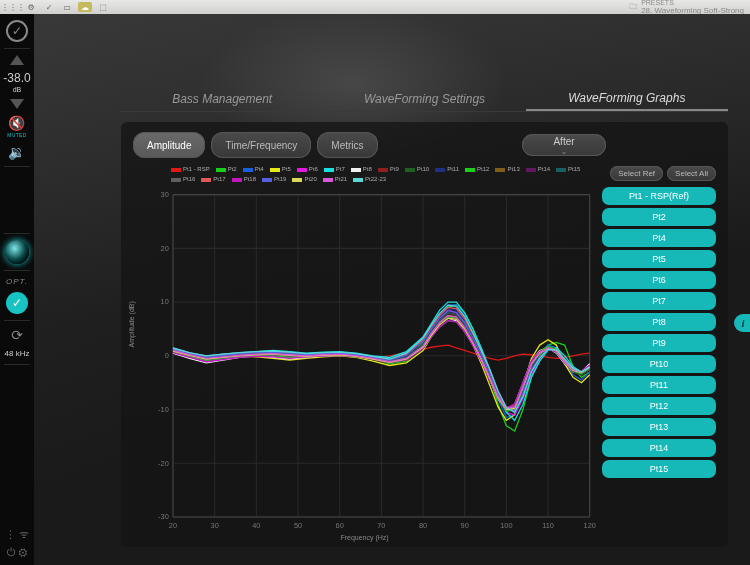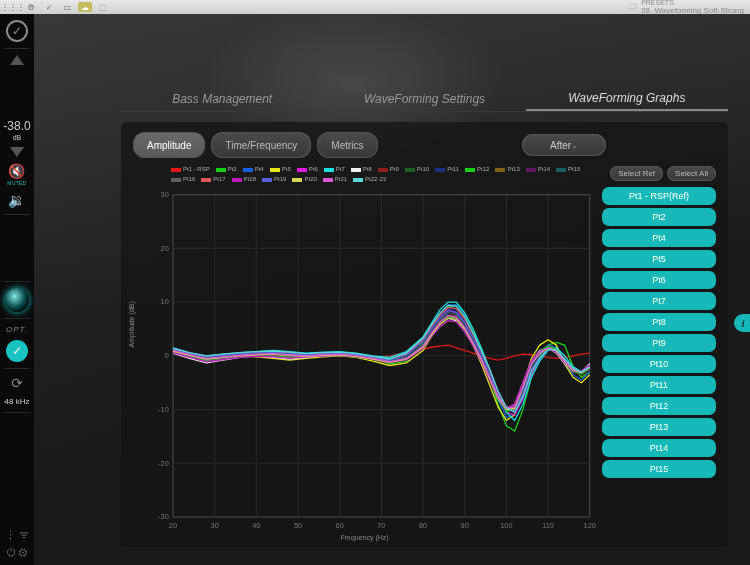--- a/index.html
+++ b/index.html
@@ -12,21 +12,21 @@
   .topbar .icons { display:flex; gap:4px; }
   .topbar .ticon { width:14px; height:10px; display:flex; align-items:center; justify-content:center; color:#666; position:relative; border-radius:2px;}
   .topbar .ticon.active { background:#c5bb5e; color:#fff;}
   .topbar .preset { display:flex; gap:4px; align-items:center; color:#888; font-size:8px;}
   .topbar .preset .lbl { font-size:7px; }
 
   
   .sidebar { position:absolute; left:0; top:14px; width:34px; height:551px; background:#0a0a0a; display:flex; flex-direction:column; align-items:center; padding-top:6px; gap:6px; color:#888; font-size:8px;}
   .sidebar .sitem { width:26px; display:flex; flex-direction:column; align-items:center; justify-content:center; gap:1px; }
   .sidebar .divider { width:26px; height:1px; background:#2a2a2a; }
-  .sidebar .vlabel { color:#ccc;margin-top:48px; }
+  .sidebar .vlabel { color:#ccc; }
   .sidebar .circ { width:22px; height:22px; border-radius:50%; border:2px solid #888; display:flex; align-items:center; justify-content:center; }
   .sidebar .tri { width:0; height:0; border-left:7px solid transparent; border-right:7px solid transparent; }
   .sidebar .tri.up { border-bottom:10px solid #555; }
   .sidebar .tri.down { border-top:10px solid #555; }
   .sidebar .circ.checked { position:relative; }
   .sidebar .circ.checked::after { content:"✓"; font-size:12px; color:#888; }
   .sidebar .muted { color:#1fb8b8; }
   .sidebar .muted .spk { font-size:14px; }
   .sidebar .mutetxt { font-size:5px; letter-spacing:0.3px;}
   .sidebar .spk2 { font-size:14px; color:#888;}
@@ -45,21 +45,21 @@
   }
   .title { position:absolute; left:30px; top:18px; font-size:28px; font-weight:200; color:#eaeaea; letter-spacing:0.5px;}
   .tabs { position:absolute; left:87px; top:72px; right:22px; height:26px; display:flex; border-bottom:1px solid #3a3a3a;}
   .tabs .tab { flex:1; text-align:left; font-size:12px; color:#999; display:flex; align-items:center; justify-content:center; cursor:pointer;font-style:italic; }
   .tabs .tab.active { color:#ddd; border-bottom:2px solid #888; }
   .panel { position:absolute; left:87px; top:108px; right:22px; bottom:18px; background:rgba(20,20,20,0.75); border-radius:6px; padding:10px 12px 8px; }
 
   .pills { display:flex; gap:6px; align-items:center; margin-bottom:8px;}
   .pill { height:26px; border-radius:12px; background:linear-gradient(#4a4a4a,#383838); color:#bbb; font-size:10px; padding:0 14px; display:flex; align-items:center; cursor:pointer; box-shadow:inset 0 0 0 1px #555;}
   .pill.active { background:linear-gradient(#6a6a6a,#585858); color:#fff; }
-  .after-sel { margin-left:auto; margin-right:110px; width:84px; height:22px; border-radius:12px; background:linear-gradient(#4a4a4a,#383838); color:#ccc; font-size:10px; display:flex; align-items:center; justify-content:center; padding:0 10px; box-shadow:inset 0 0 0 1px #555;}
+  .after-sel { margin-left:auto; margin-right:110px; width:84px; height:22px; border-radius:12px; background:linear-gradient(#4a4a4a,#383838); color:#ccc; font-size:10px; display:flex; align-items:center; justify-content:flex-end; padding:0 10px; box-shadow:inset 0 0 0 1px #555;flex-direction:column;}
   .after-sel .chev { font-size:8px; color:#888;}
 
   .plotwrap { position:absolute; left:12px; top:44px; right:132px; bottom:8px; }
   .legend { display:flex; flex-wrap:wrap; gap:2px 6px; padding-left:38px; font-size:6px; color:#aaa; line-height:1.3;}
   .legend .li { display:flex; align-items:center; gap:2px;}
   .legend .sw { width:10px; height:4px;}
   .plot { position:absolute; left:0; top:22px; right:0; bottom:0; }
   .ylabel { position:absolute; left:-2px; top:50%; transform:rotate(-90deg) translateX(20px); transform-origin:left center; font-size:7px; color:#888;}
   .xlabel { position:absolute; left:50%; bottom:-2px; transform:translateX(-50%); font-size:7px; color:#888;}
   svg.chart { width:100%; height:100%; }

